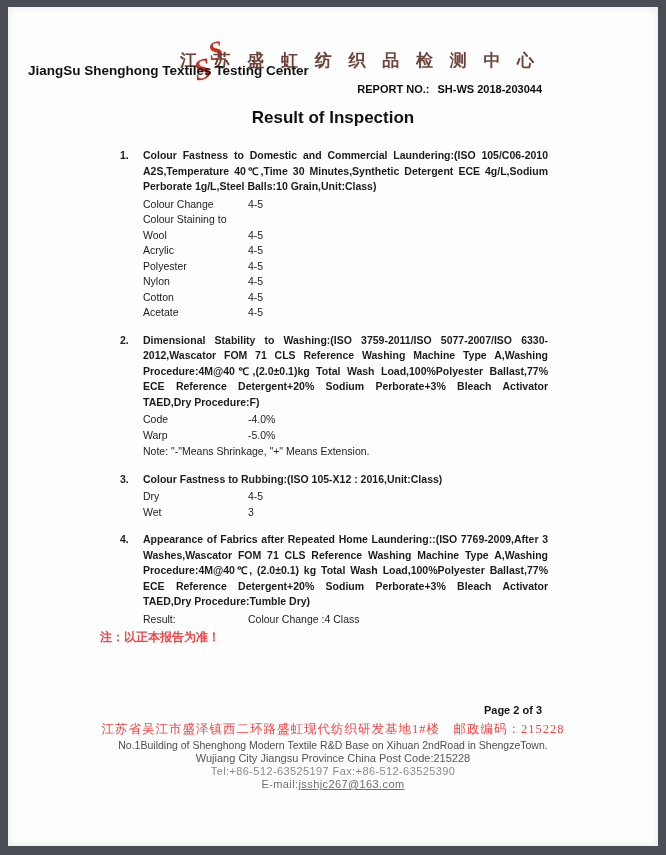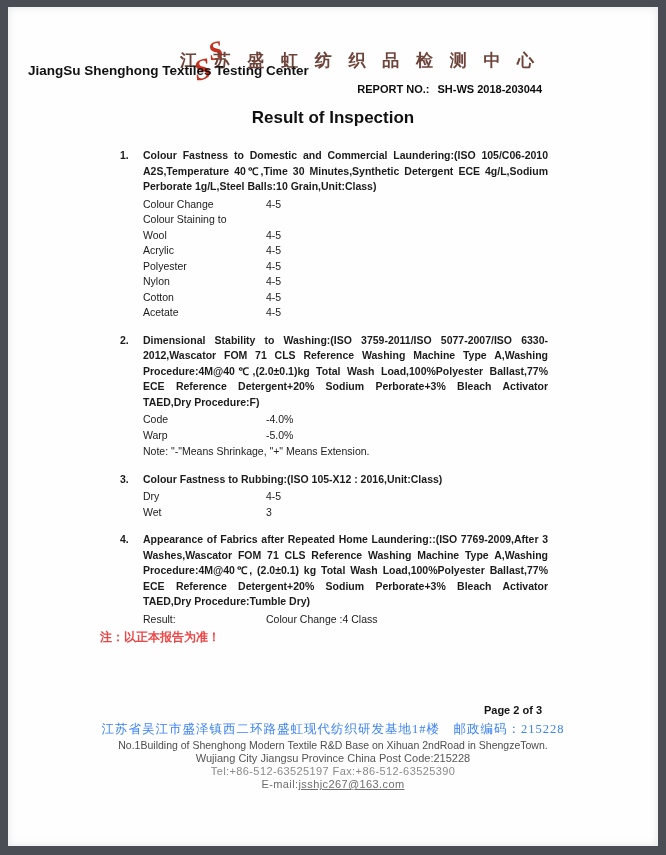--- a/index.html
+++ b/index.html
@@ -61,21 +61,21 @@
   .section-number {
     flex:none; width:23px;
     font-weight:bold;
   }
   .section-body { flex:1; min-width:0; }
   .section-heading {
     font-weight:bold;
     text-align:justify;
   }
   .rows { margin-top:2px; }
-  .row { display:flex;gap:18px; }
+  .row { display:flex; }
   .row-label { flex:none; width:105px; }
   .row-value { flex:1; }
   .section-note { margin-top:1px; color:#222; }
 
   .end-marker {
     text-align:center;
     font-family:"Liberation Serif", serif;
     font-size:11px; letter-spacing:1px;
     margin-top:10px;
     color:#171717;
@@ -93,21 +93,21 @@
     font-size:11px; font-weight:bold;
     color:#141414;
   }
   .footer {
     position:absolute; left:0; right:0; top:714px;
     text-align:center;
   }
   .footer div { margin-bottom:1px; }
   .f-addr-cn {
     font-family:"Liberation Serif", serif;
-    font-size:12.5px; color:#3b82f6;
+    font-size:12.5px; color:#ef4444;
     letter-spacing:1px;
   }
   .f-addr-en1 { font-size:10.5px; color:#4c4c4c; }
   .f-addr-en2 { font-size:11px;   color:#555555;text-align:center; }
   .f-tel      { font-size:11px;   color:#8a8a8a; letter-spacing:0.4px; }
   .f-email    { font-size:11px;   color:#6e6e6e; letter-spacing:0.4px; }
   .f-email .email-addr { text-decoration:underline; }
 </style>
 </head>
 <body>

